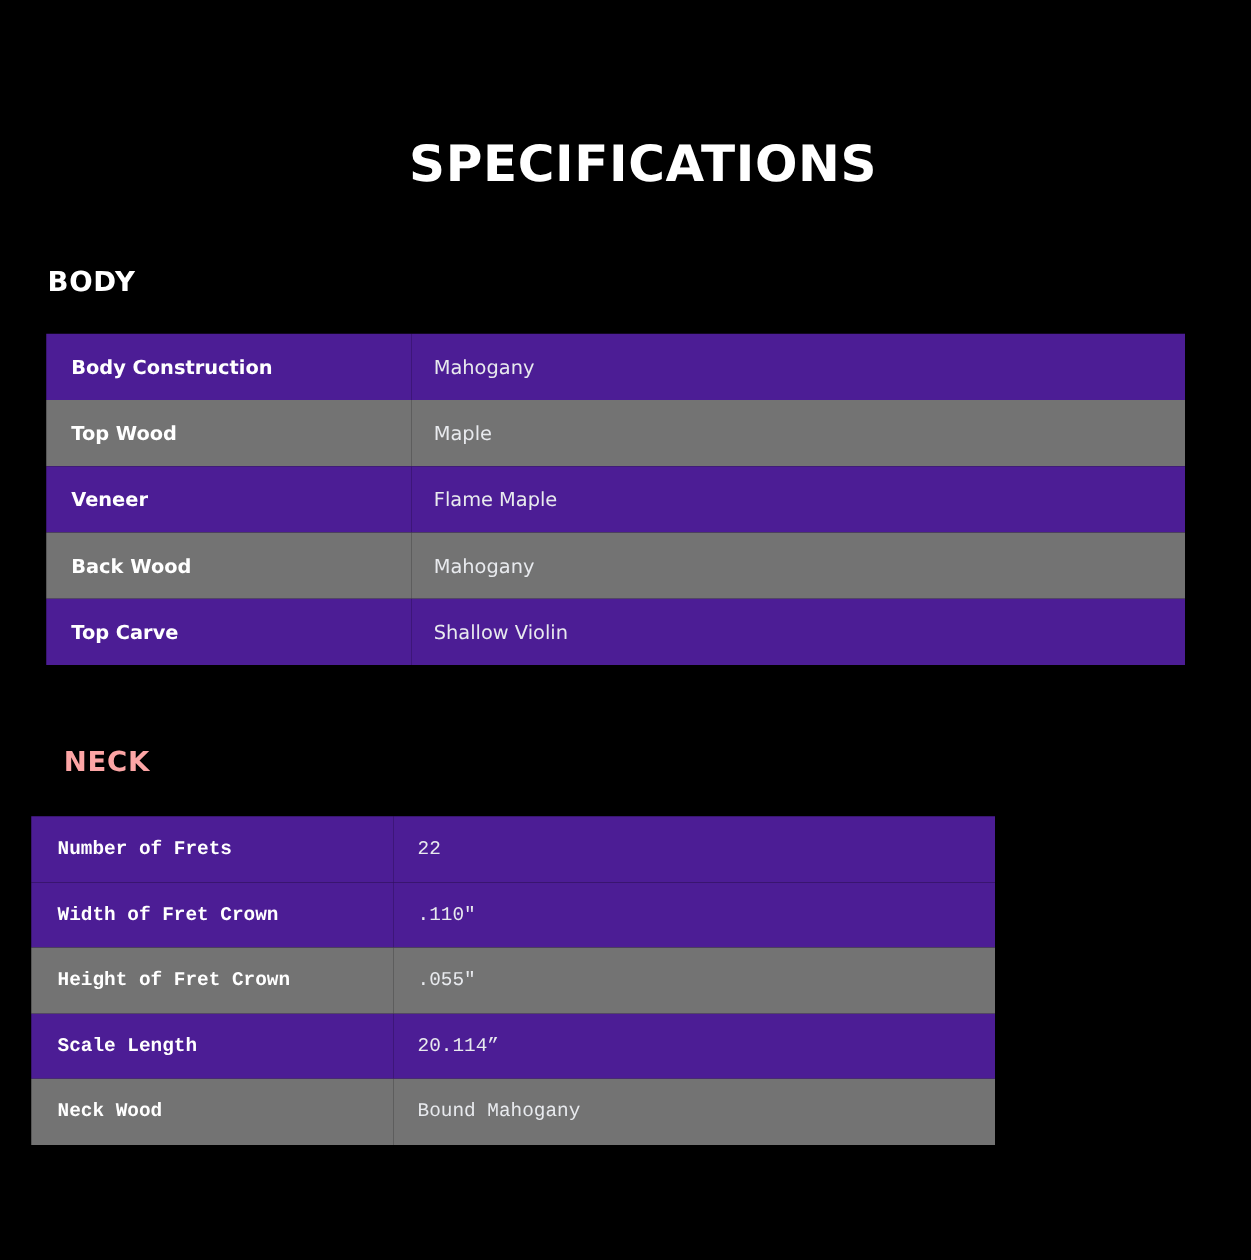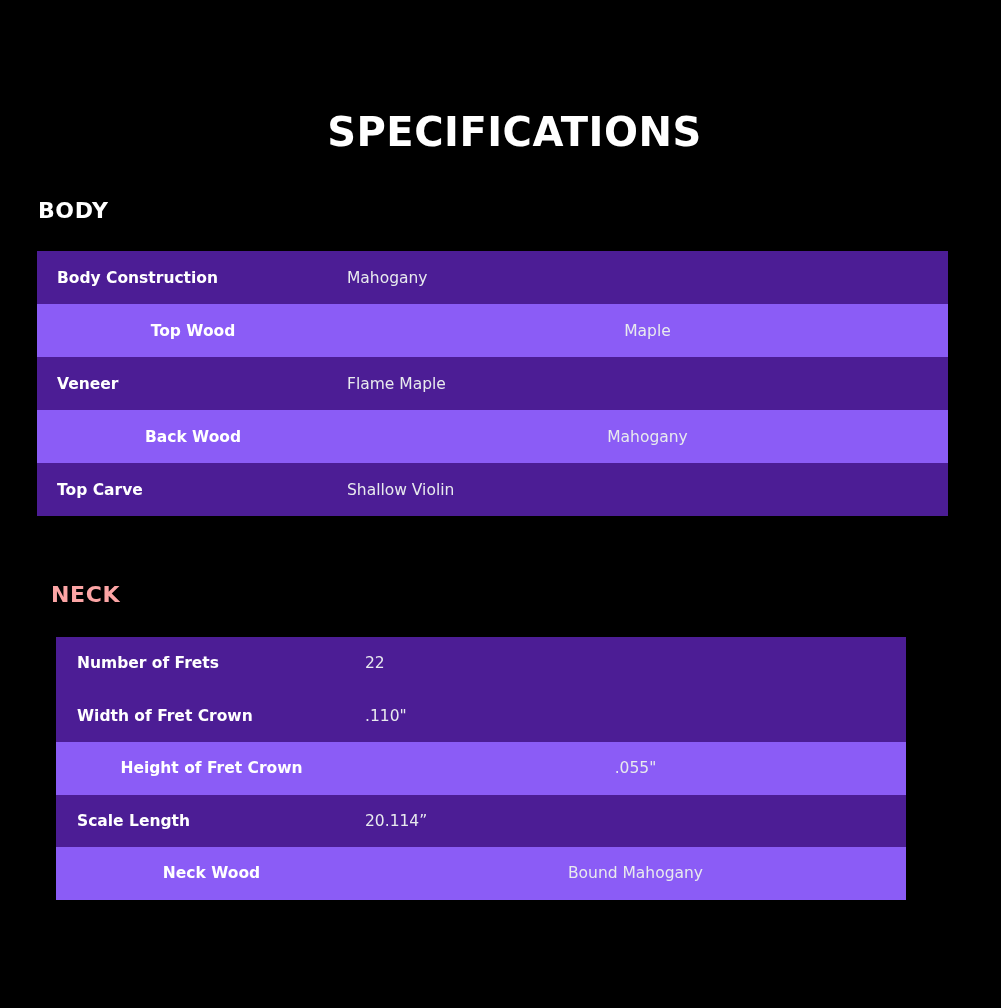--- a/index.html
+++ b/index.html
@@ -30,21 +30,21 @@
     letter-spacing: 0.5px;
     color: #ffffff;
     margin: 0;
     padding-top: 112px;
     line-height: 1;
     padding-left: 28px;
   }
 
   
   .section-body {
-    margin-top: 46px;
+    margin-top: 62px;
   }
   .section-body .section-heading {
     font-size: 22px;
     font-weight: bold;
     letter-spacing: 0.6px;
     color: #ffffff;
     margin: 0 0 28px 38px;
   }
   .table-body {
     width: 911px;
@@ -61,38 +61,39 @@
   .table-body td.label {
     width: 292px;
     font-weight: bold;
     color: #ffffff;
   }
   .table-body td.value {
     color: #e8eaee;
     padding-left: 18px;
   }
   .row-a { background: #4c1d95; }
-  .row-b { background: #8b5cf6; text-align: center; }
+  .row-b { background: #737373; }
 
   
   .section-neck {
     margin-top: 66px;
   }
   .section-neck .section-heading {
     font-size: 22px;
     font-weight: bold;
     letter-spacing: 0.6px;
     color: #fca5a5;
     margin: 0 0 30px 51px;
   }
   .table-neck {
-    width: 850px;
-    margin-left: 56px;
+    width: 771px;
+    margin-left: 25px;
     border-collapse: collapse;
     table-layout: fixed;
+    font-family: Liberation Mono, monospace;
   }
   .table-neck td {
     height: 52.5px;
     padding: 0 0 0 21px;
     font-size: 15.5px;
     vertical-align: middle;
   }
   .table-neck td.label {
     width: 290px;
     font-weight: bold;

